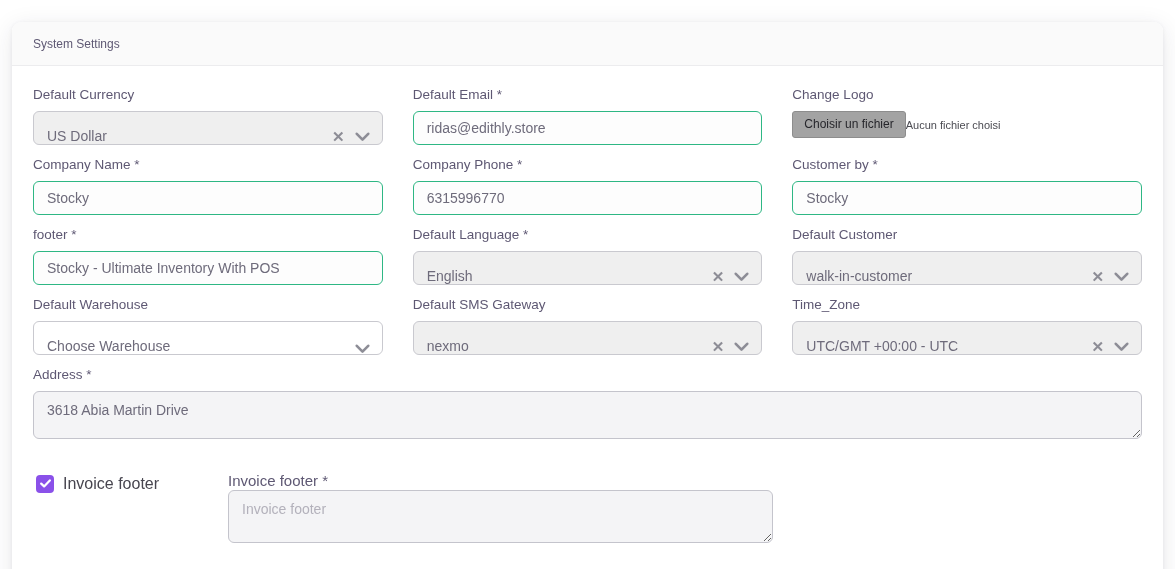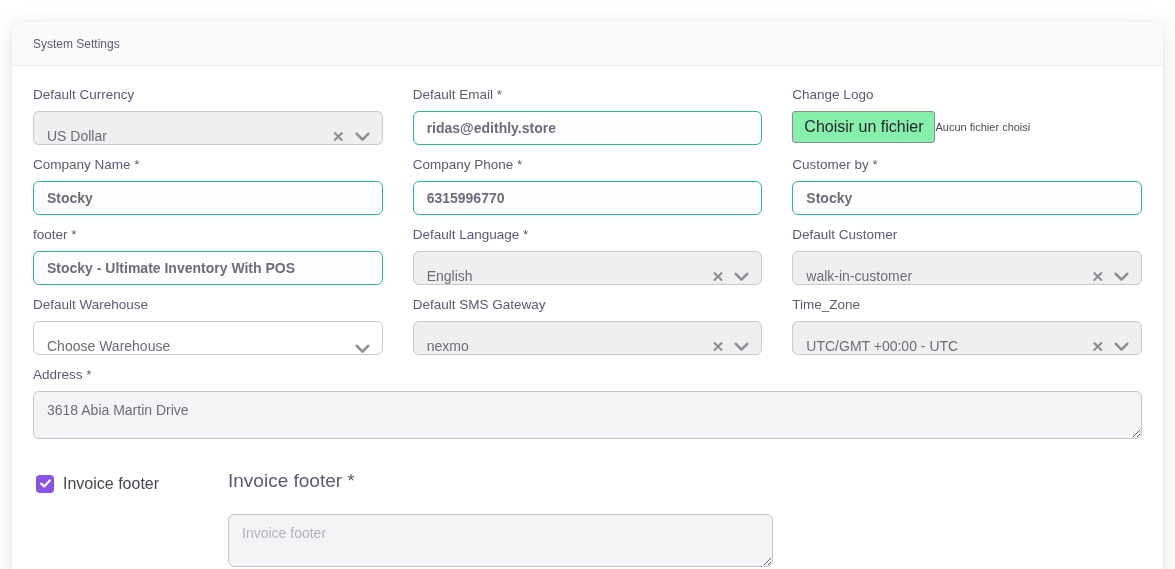--- a/index.html
+++ b/index.html
@@ -47,43 +47,42 @@
     border-radius: 6px;
     font-size: 14px;
     color: #6e6b7b;
     font-family: inherit;
   }
   input.control {
     border: 1px solid #c9c9cf;
     background: #fdfdfd;
     padding: 0 13px;
     outline: none;
-    font-weight: bold;
   }
   input.control.green { border: 1px solid #2eb784; }
   .select {
     display: flex; align-items: flex-end;
     padding: 0 12px 0 13px;
     background: #efefef;
     border: 1px solid #c9c9cf;
     cursor: pointer;
   }
   .select.plain { background: #ffffff; }
   .sel-icons { margin-left: auto; display: flex; align-items: center; gap: 10px; }
   .clear-x {
     color: #8d8d96; font-size: 15px; font-weight: bold; line-height: 1;
     cursor: pointer;
   }
   .chev { display: block; cursor: pointer; }
   .file-row { display: flex; align-items: center; }
   .file-btn {
     font-family: inherit;
-    font-size: 16px;
+    font-size: 12px;
     color: #26262b;
-    background: #86efac;
+    background: #a3a3a3;
     border: 1px solid #8d8d8d;
     border-radius: 3px;
     padding: 6px 11px;
     cursor: pointer;
     line-height: 1.1;
   }
   .file-status { font-size: 11px; color: #4b4b52; }
   textarea.control {
     display: block;
     height: 48px;
@@ -107,21 +106,21 @@
     width: 18px; height: 18px;
     border-radius: 4px;
     background: #8a51e9;
     display: flex; align-items: center; justify-content: center;
     flex: 0 0 auto;
     cursor: pointer;
   }
   .cb-label { margin-left: 9px; font-size: 16px; color: #47454f; line-height: 19px; }
   .invoice-field { width: 545px; }
   .invoice-field > label {
-    display: block; font-size: 19px; color: #5e5873; margin-bottom: 26px; line-height: 14px;
+    display: block; font-size: 15px; color: #5e5873; margin-bottom: 2px; line-height: 14px;
   }
   .invoice-field textarea { height: 53px; }
 </style>
 </head>
 <body>
 
 <div class="card">
   <div class="card-header">
     <span>System Settings</span>
   </div>

